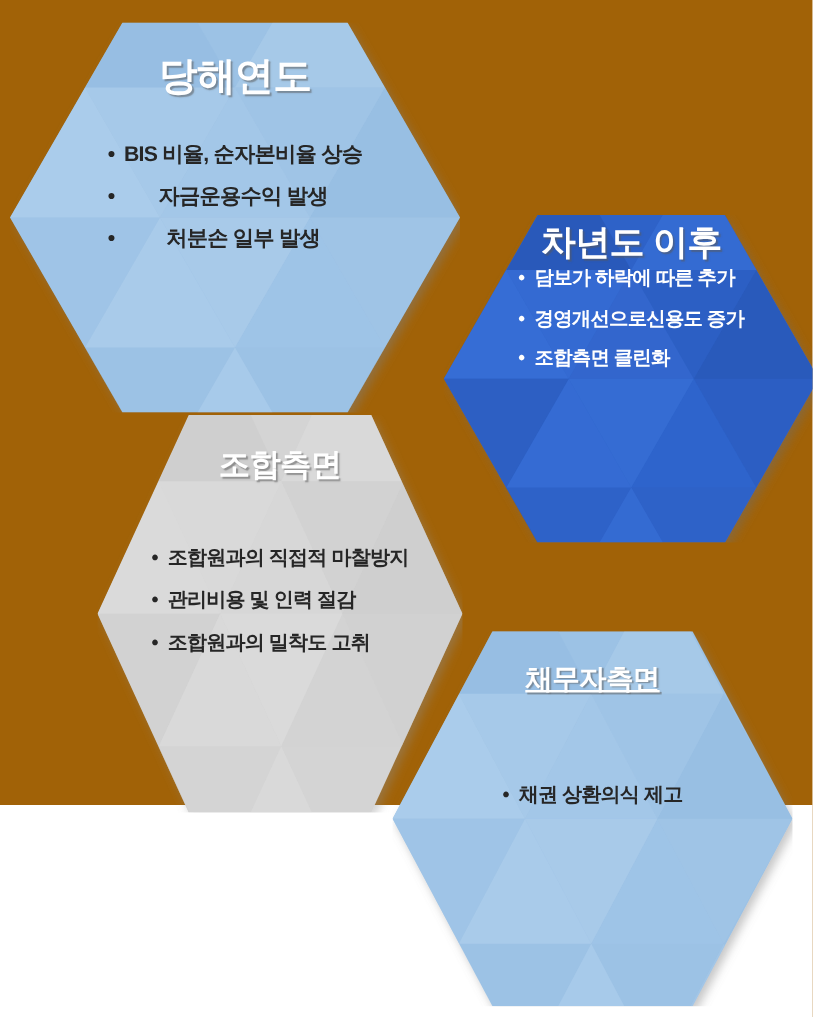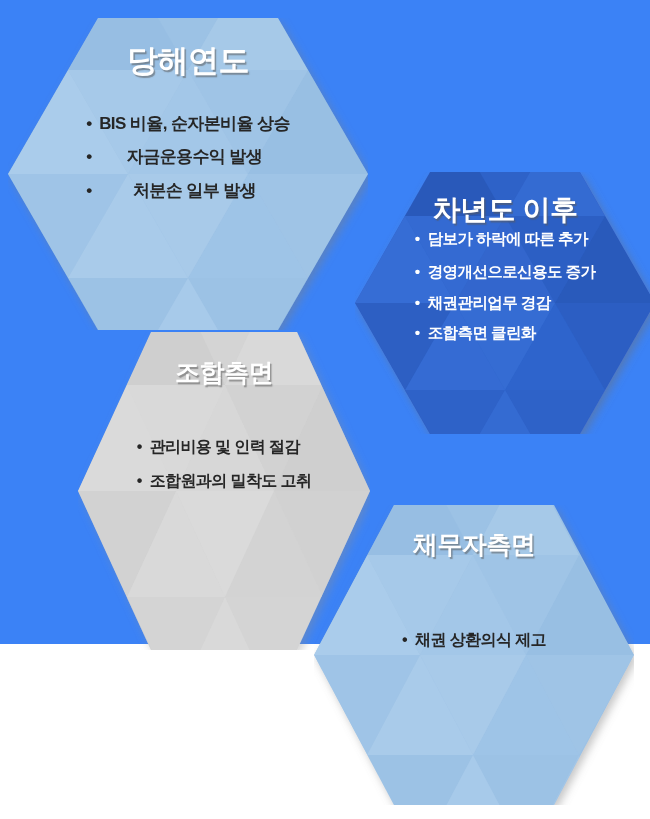--- a/index.html
+++ b/index.html
@@ -10,21 +10,21 @@
   body {
     width: 650px;
     height: 819px;
     font-family: "Liberation Sans", "DejaVu Sans", sans-serif;
     overflow: hidden;
   }
   #canvas {
     position: relative;
     width: 650px;
     height: 644px;
-    background: #3b82f6;
+    background: #a16207;
   }
   .hex {
     position: absolute;
     box-sizing: border-box;
   }
   .hex svg {
     position: absolute;
     left: 0;
     top: 0;
     display: block;
@@ -72,21 +72,21 @@
   #hex-current-year .bullets {
     margin-top: 31px;
     font-size: 17px;
     color: #262626;
     line-height: 1.96;
     text-align: center;
   }
 
   
   #hex-next-year { left: 355px; top: 172px; width: 300px; height: 262px; }
-  #hex-next-year .hex-title { font-size: 28px; margin-top: 24px; }
+  #hex-next-year .hex-title { font-size: 28px; margin-top: 8px; }
   #hex-next-year .bullets {
     margin-top: 4px;
     font-size: 15.5px;
     color: #ffffff;
     line-height: 1.38;
     text-align: left;
   }
   #hex-next-year .bullets li { margin-bottom: 9px; }
   #hex-next-year .bullets li.two-line { margin-bottom: 12px; }
 
@@ -96,21 +96,21 @@
   #hex-union-side .bullets {
     margin-top: 45px;
     font-size: 16px;
     color: #262626;
     line-height: 2.12;
     text-align: left;
   }
 
   
   #hex-debtor-side { left: 314px; top: 505px; width: 320px; height: 300px; }
-  #hex-debtor-side .hex-title { font-size: 25px; margin-top: 27px; }
+  #hex-debtor-side .hex-title { font-size: 22px; margin-top: 27px; text-decoration: underline; }
   #hex-debtor-side .bullets {
     margin-top: 68px;
     font-size: 16px;
     color: #262626;
     line-height: 1.9;
     text-align: center;
   }
 </style>
 </head>
 <body>
@@ -183,21 +183,20 @@
         <polygon points="200,131 250,218 300,131" fill="#2B5CBD" opacity="0.45"></polygon>
         <polygon points="50,44 100,131 150,44" fill="#3E79E0" opacity="0.4"></polygon>
         <polygon points="150,44 200,131 250,44" fill="#2B5CBD" opacity="0.4"></polygon>
       </g>
     </svg>
     <div class="hex-content">
       <div class="hex-title">차년도 이후</div>
       <ul class="bullets">
         <li class="two-line"><span>담보가 하락에 따른 추가</span><br></li>
         <li>경영개선으로신용도 증가</li>
-        <li>채권관리업무 경감</li>
         <li>조합측면 클린화</li>
       </ul>
     </div>
   </div>
 
   <div class="hex" id="hex-union-side">
     <svg width="292" height="318" viewBox="0 0 292 318">
       <defs>
         <clipPath id="clip-hex3">
           <polygon points="73,0 219,0 292,159 219,318 73,318 0,159"></polygon>
@@ -221,20 +220,21 @@
         <polygon points="0,159 49,265 98,159" fill="#CFCFCF" opacity="0.5"></polygon>
         <polygon points="98,159 147,265 196,159" fill="#E0E0E0" opacity="0.5"></polygon>
         <polygon points="196,159 245,265 292,159" fill="#CFCFCF" opacity="0.45"></polygon>
         <polygon points="49,53 98,159 147,53" fill="#E0E0E0" opacity="0.45"></polygon>
         <polygon points="147,53 196,159 245,53" fill="#CFCFCF" opacity="0.4"></polygon>
       </g>
     </svg>
     <div class="hex-content">
       <div class="hex-title">조합측면</div>
       <ul class="bullets">
+        <li>조합원과의 직접적 마찰방지</li>
         <li>관리비용 및 인력 절감</li>
         <li>조합원과의 밀착도 고취</li>
       </ul>
     </div>
   </div>
 
   <div class="hex" id="hex-debtor-side">
     <svg width="320" height="300" viewBox="0 0 320 300">
       <defs>
         <clipPath id="clip-hex4">

